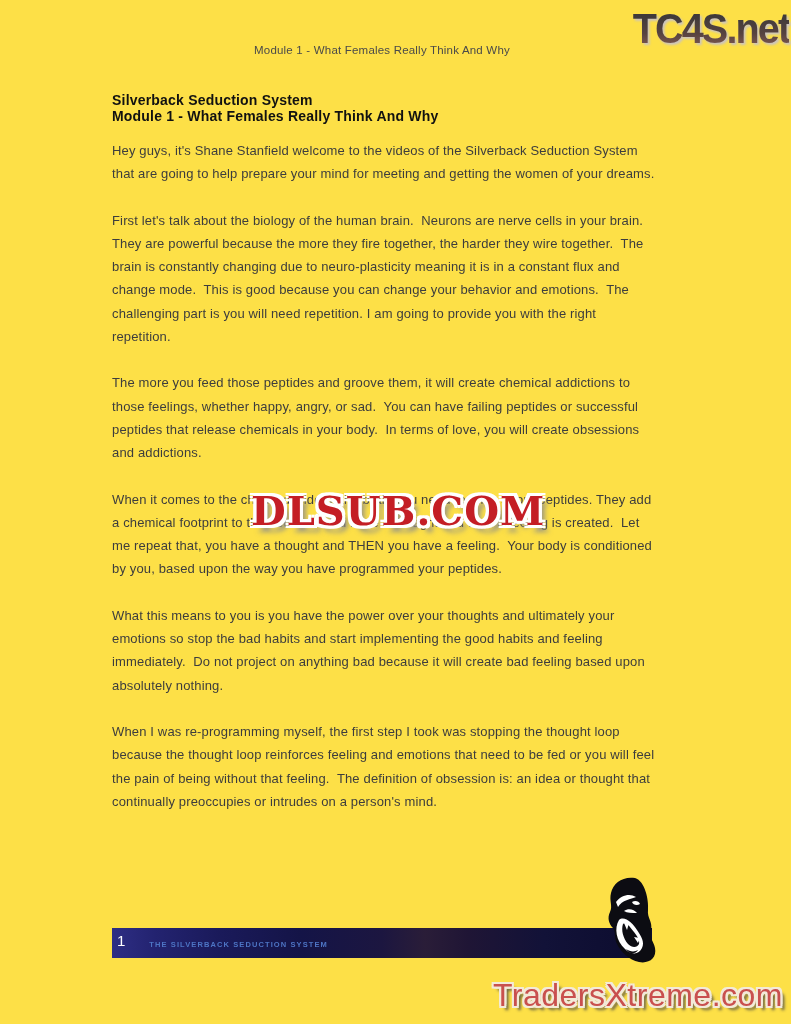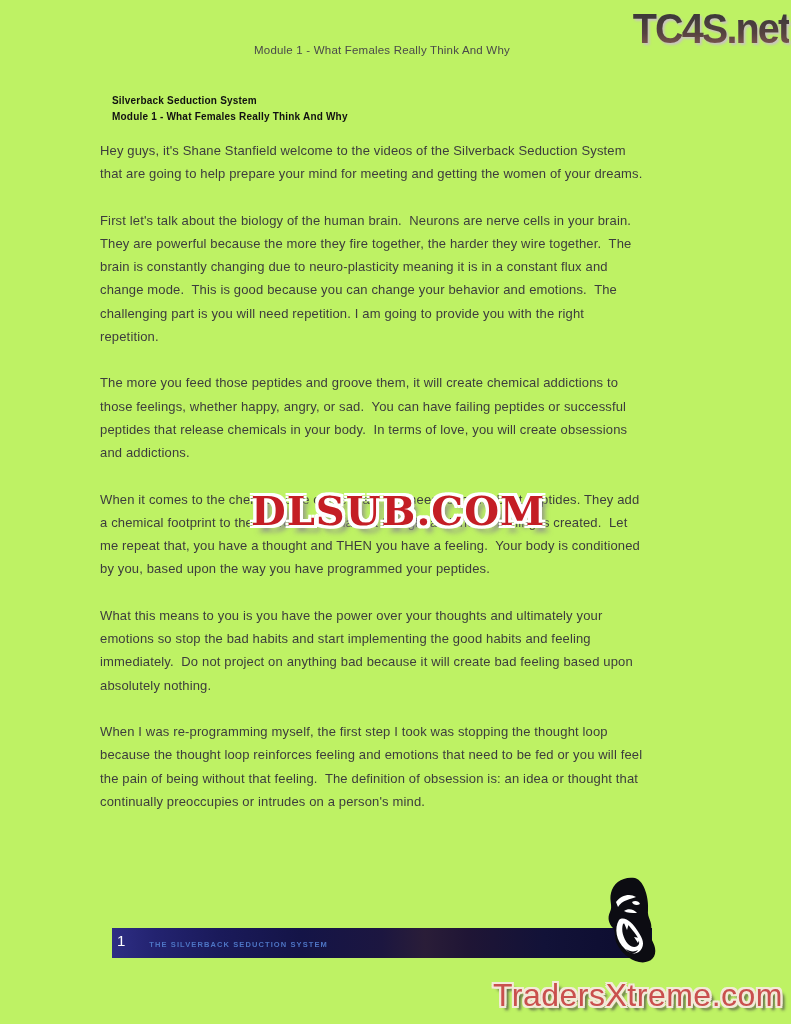--- a/index.html
+++ b/index.html
@@ -3,21 +3,21 @@
 <meta charset="utf-8">
 <style>
   * { margin: 0; padding: 0; box-sizing: border-box; }
   html, body { background: #ffffff; }
   body { font-family: "Liberation Sans", sans-serif; }
 
   .page {
     position: relative;
     width: 791px;
     height: 1024px;
-    background: #bef264;
+    background: #fde047;
     overflow: hidden;
   }
 
   
   .running-header {
     position: absolute;
     left: 112px;
     top: 44px;
     width: 540px;
     text-align: center;
@@ -43,31 +43,31 @@
     filter: drop-shadow(2px 2px 1px #c9c2c2);
     white-space: nowrap;
   }
 
   
   .title-block {
     position: absolute;
     left: 112px;
     top: 93px;
     width: 560px;
-    font-size: 10px;
+    font-size: 14px;
     font-weight: bold;
     color: #111111;
     line-height: 15.5px;
     letter-spacing: 0.2px;
   }
 
   
   .content {
     position: absolute;
-    left: 100px;
+    left: 112px;
     top: 139px;
     width: 543px;
     font-size: 13px;
     color: #3d3d3d;
     letter-spacing: 0.15px;
   }
   .content p {
     line-height: 23.3px;
     margin-bottom: 23px;
     white-space: pre-wrap;

